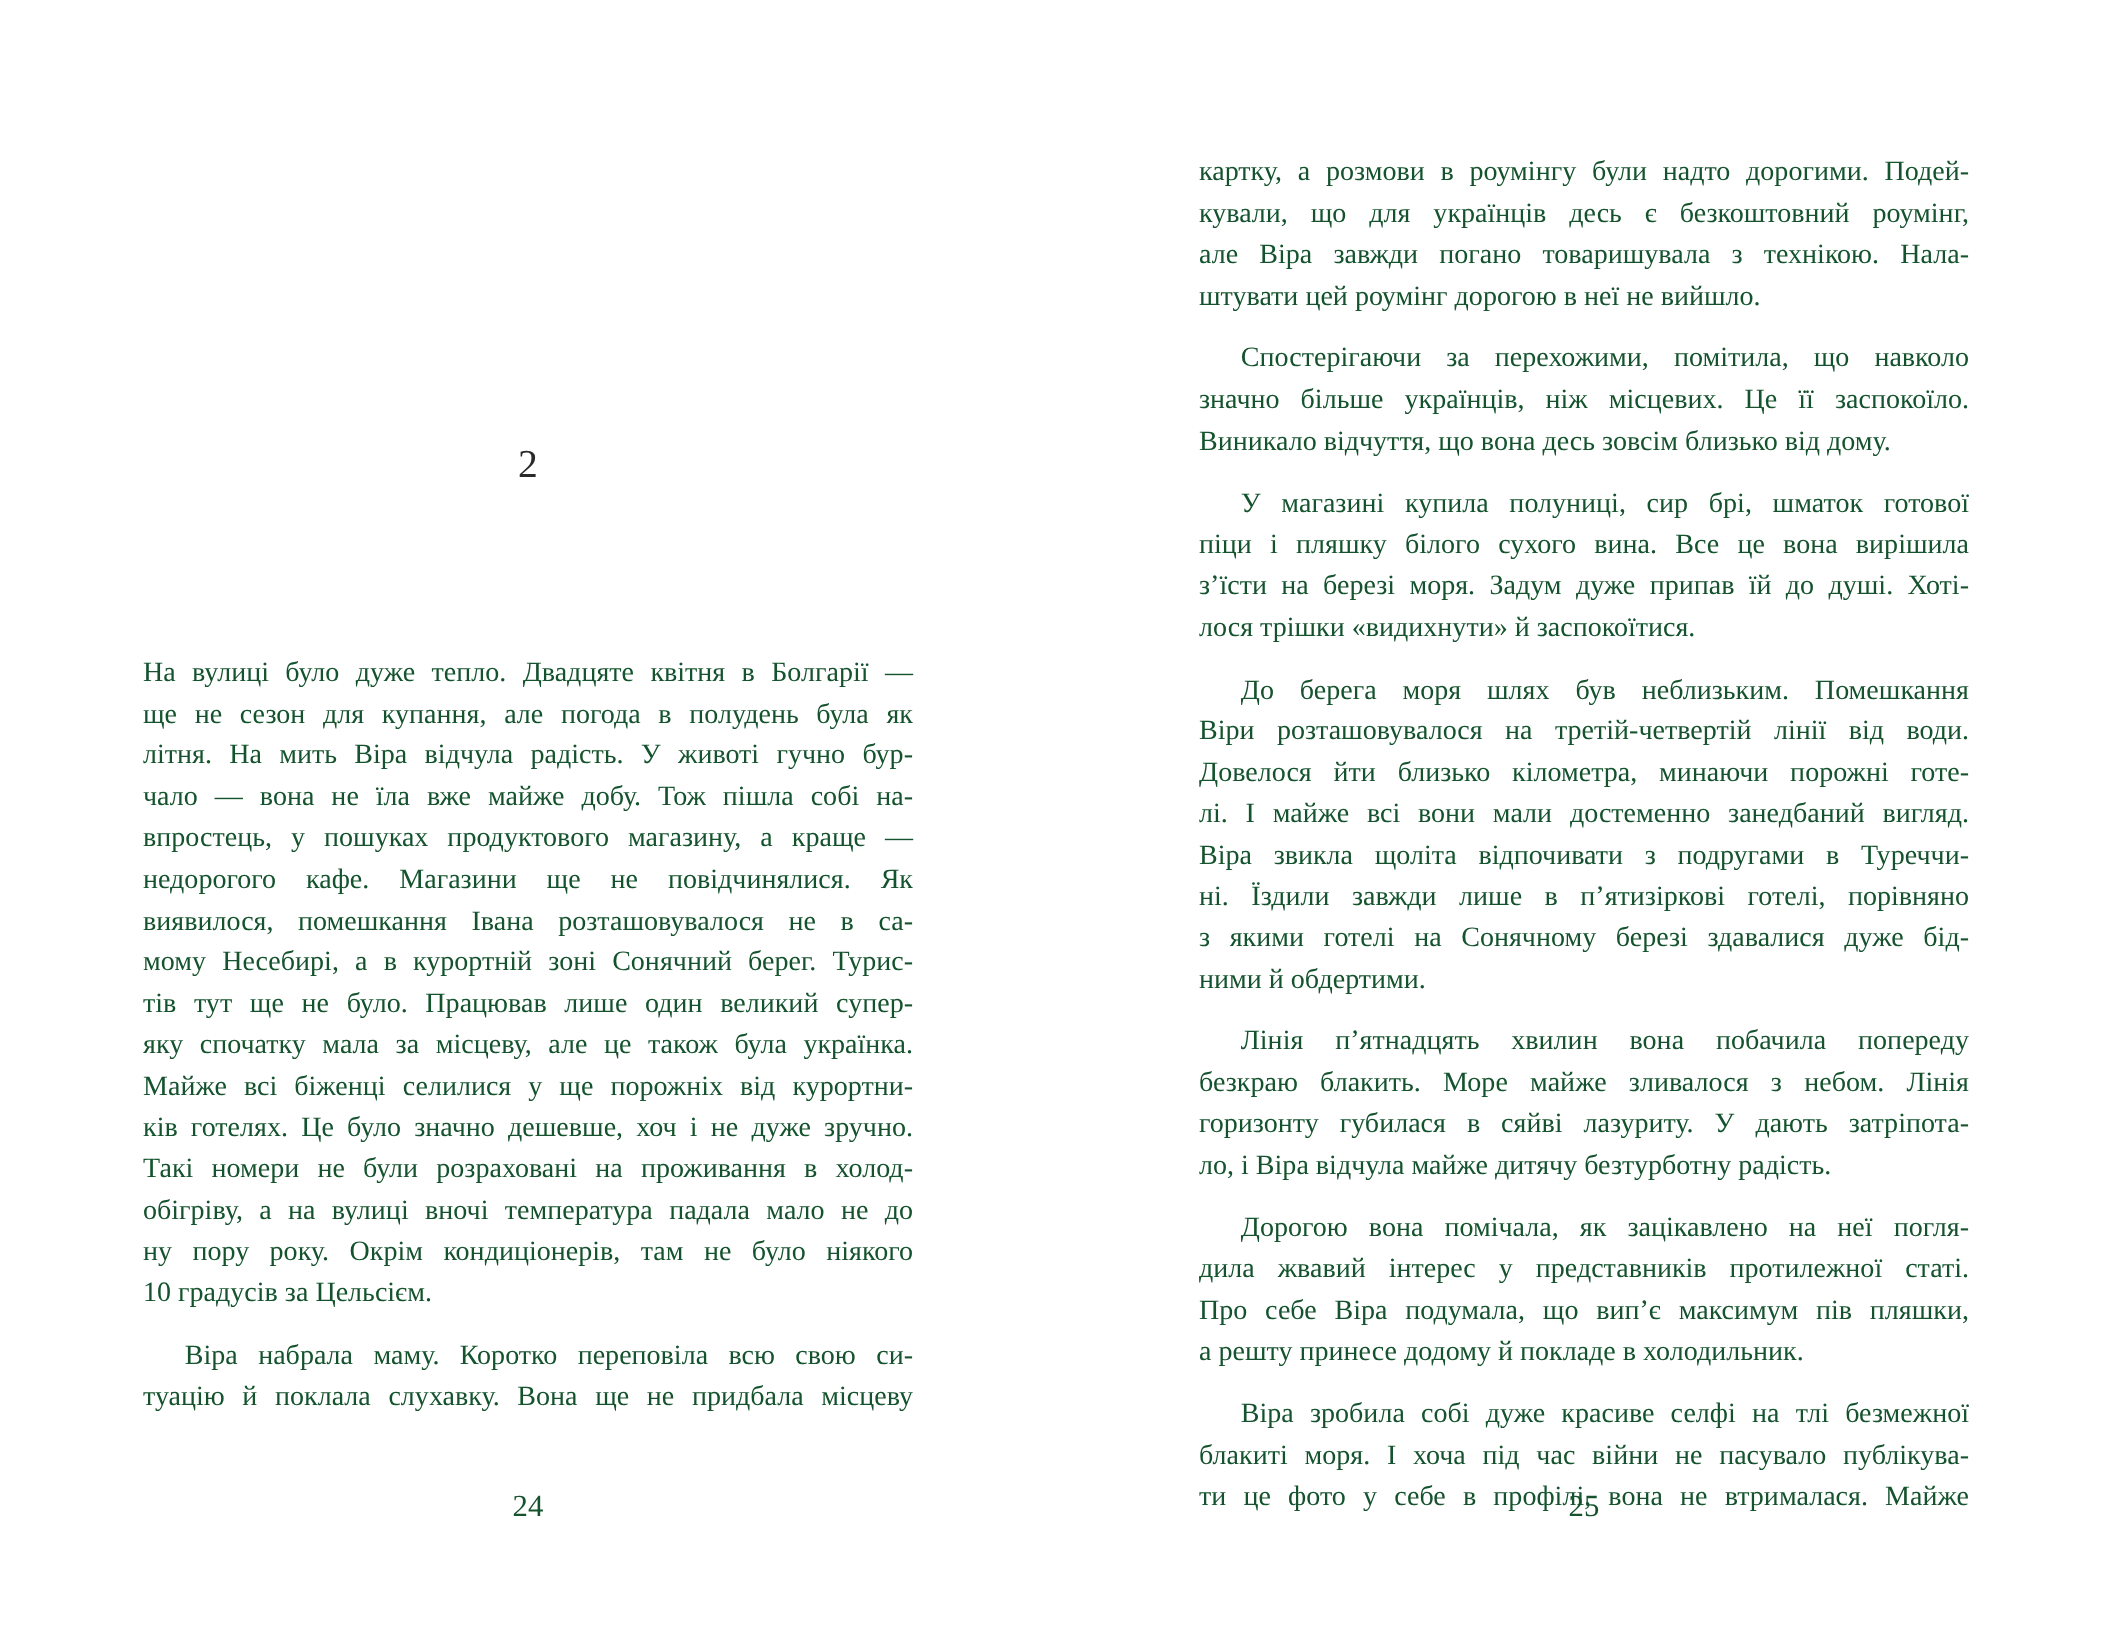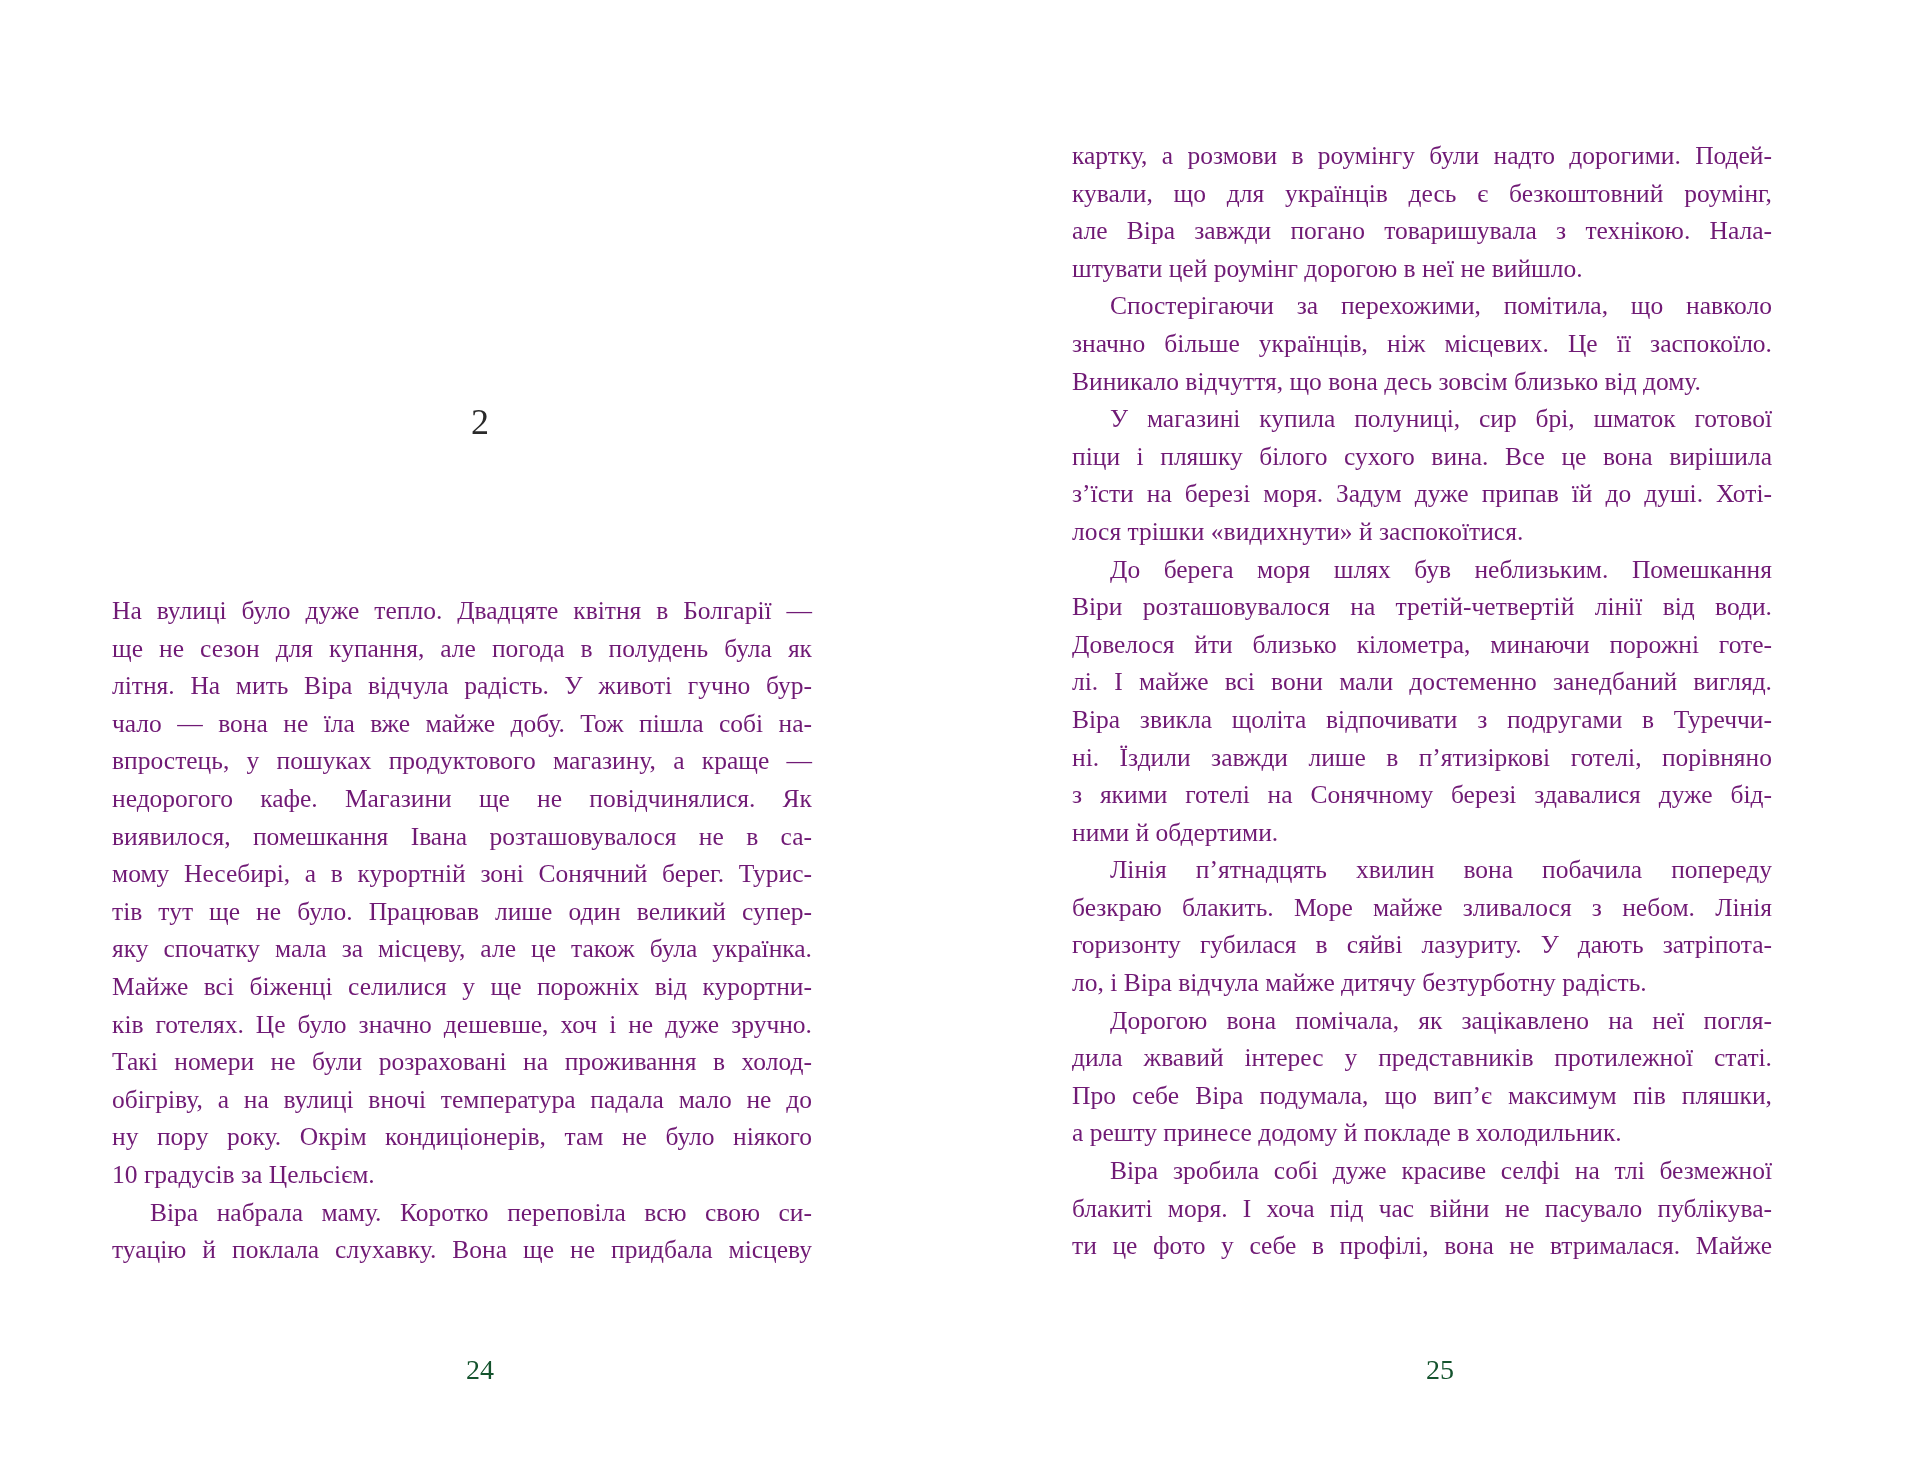--- a/index.html
+++ b/index.html
@@ -36,37 +36,37 @@
     width: 700px;
     top: 402px;
     text-align: center;
     font-size: 36px;
     line-height: 40px;
     color: #2a2a2a;
   }
 
   .text-block {
     position: absolute;
-    left: 112px;
+    left: 130px;
     width: 700px;
     font-size: 25.5px;
     line-height: 37.6px;
-    color: #701a75;
+    color: #14532d;
   }
   .page.left  .text-block { top: 592px; }
   .page.right .text-block { top: 137px; }
 
   .line {
     height: 37.6px;
     text-align: justify;
     text-align-last: justify;
     white-space: normal;
   }
   .line.flush  { text-align-last: left; }
-  .line.indent { text-indent: 38px; }
+  .line.indent { text-indent: 38px; margin-top: 19px; }
 
   .folio {
     position: absolute;
     left: 130px;
     width: 700px;
     top: 1354px;
     text-align: center;
     font-size: 28px;
     line-height: 32px;
     color: #14532d;

